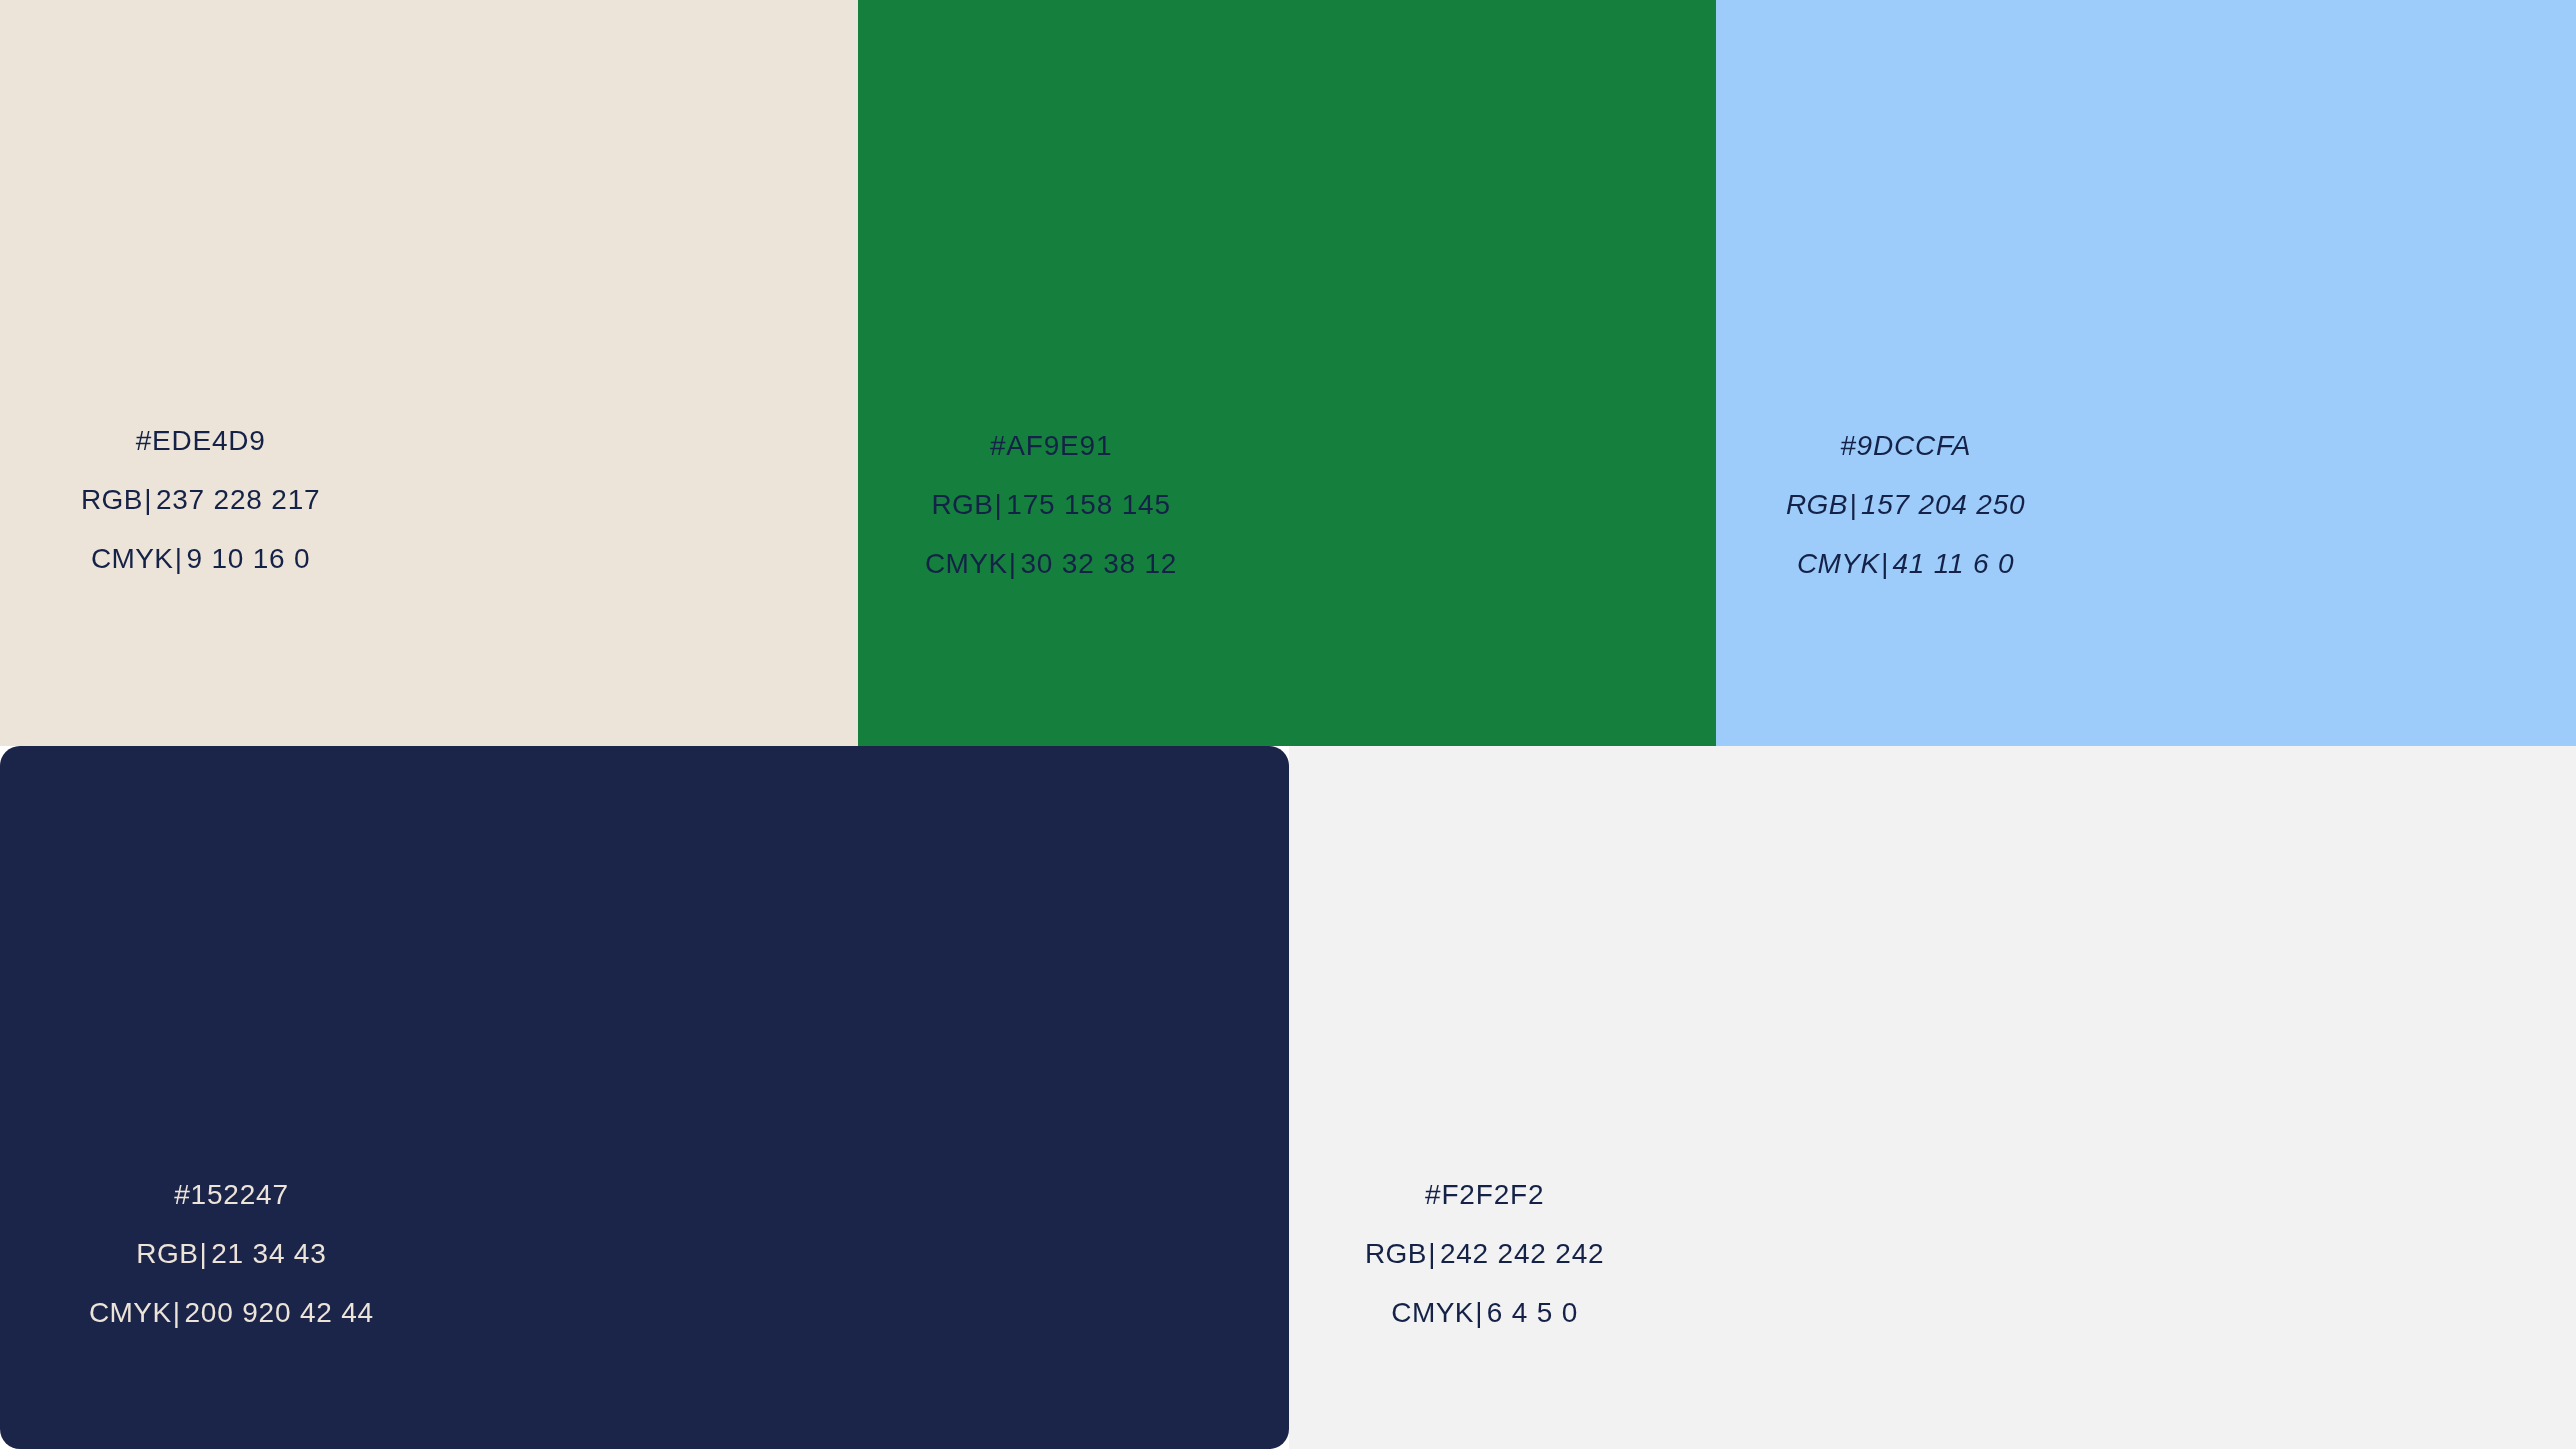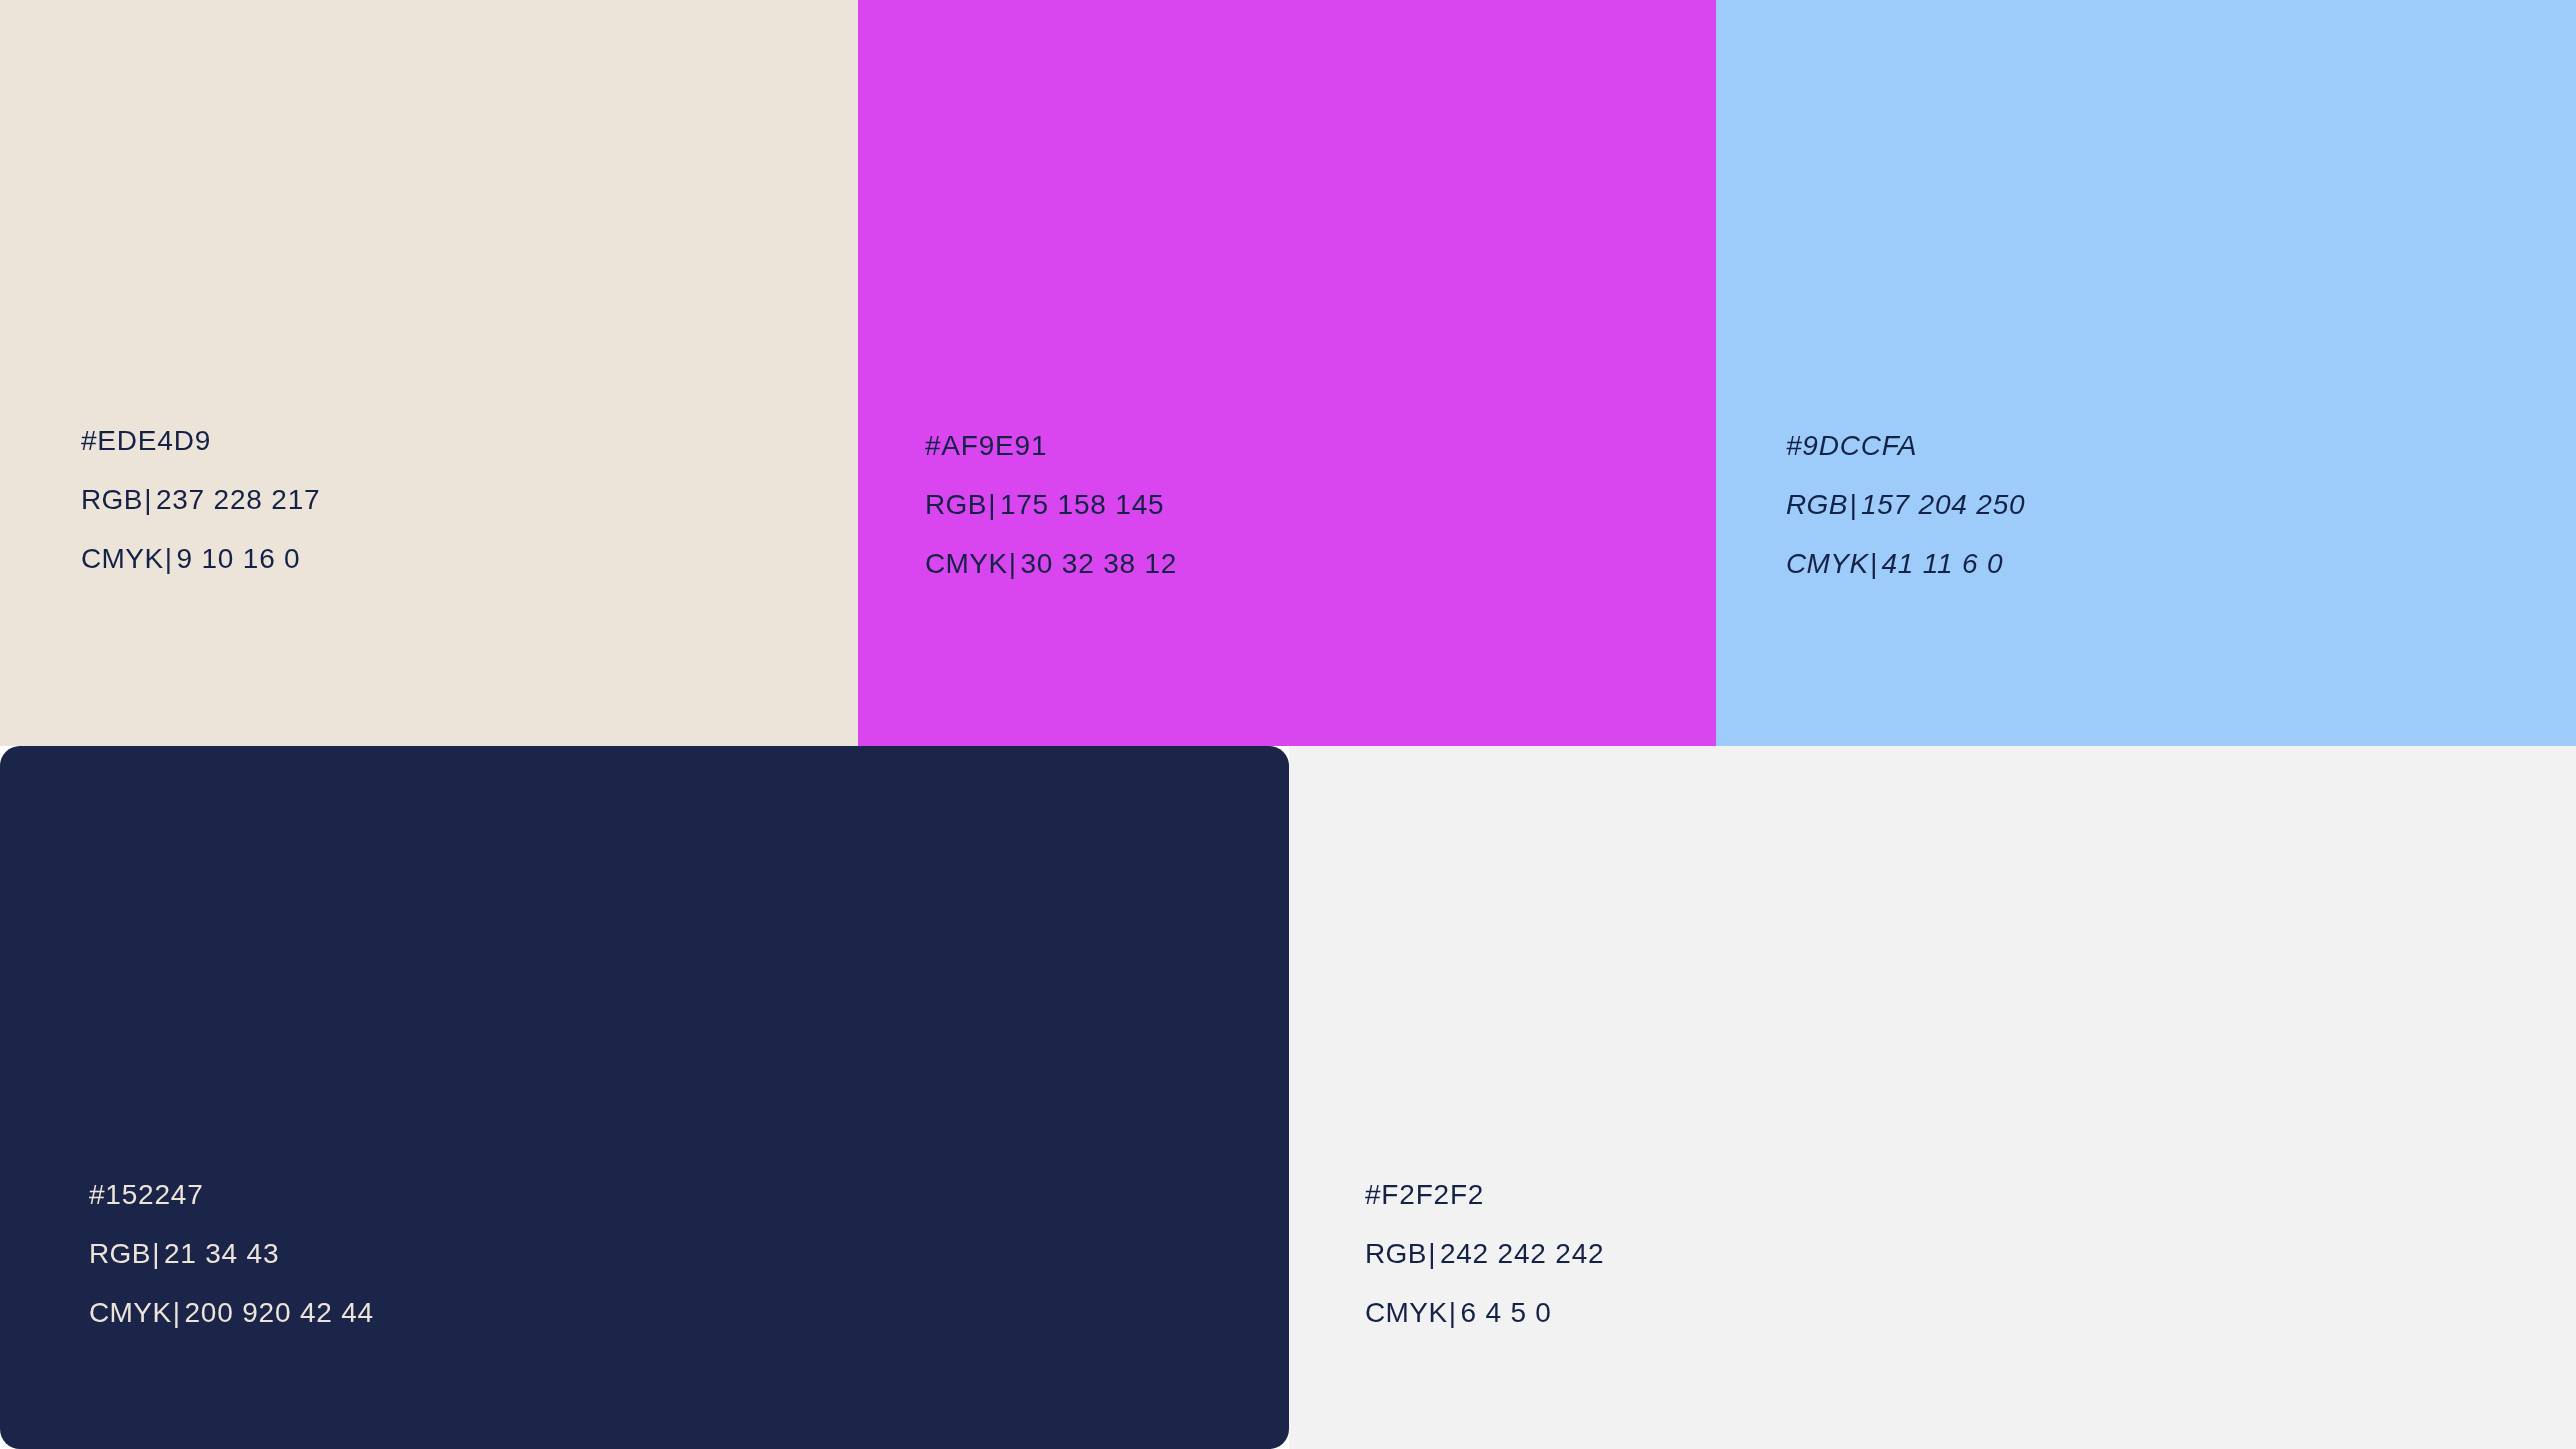--- a/index.html
+++ b/index.html
@@ -23,20 +23,21 @@
   .swatch {
     position: absolute;
     box-sizing: border-box;
     overflow: hidden;
   }
 
   .swatch-info {
     position: absolute;
     left: 0;
     bottom: 0;
+    text-align: center;
   }
 
   .info-line {
     font-family: "Liberation Sans", sans-serif;
     font-weight: 400;
     font-size: 28px;
     line-height: 59px;
     letter-spacing: 0.4px;
     white-space: nowrap;
   }
@@ -81,21 +82,21 @@
       </div>
       <div class="info-line">
         <span class="label">RGB</span><span class="sep">|</span><span class="vals">237 228 217</span>
       </div>
       <div class="info-line">
         <span class="label">CMYK</span><span class="sep">|</span><span class="vals">9  10  16 0</span>
       </div>
     </div>
   </div>
 
-  <div class="swatch" id="swatch-2" style="background-color: #d946ef; color: rgb(21, 34, 71);">
+  <div class="swatch" id="swatch-2" style="background-color: #15803d; color: rgb(21, 34, 71);">
     <div class="swatch-info">
       <div class="info-line">
         <span class="vals">#AF9E91</span>
       </div>
       <div class="info-line">
         <span class="label">RGB</span><span class="sep">|</span><span class="vals">175 158 145</span>
       </div>
       <div class="info-line">
         <span class="label">CMYK</span><span class="sep">|</span><span class="vals">30  32  38  12</span>
       </div>

